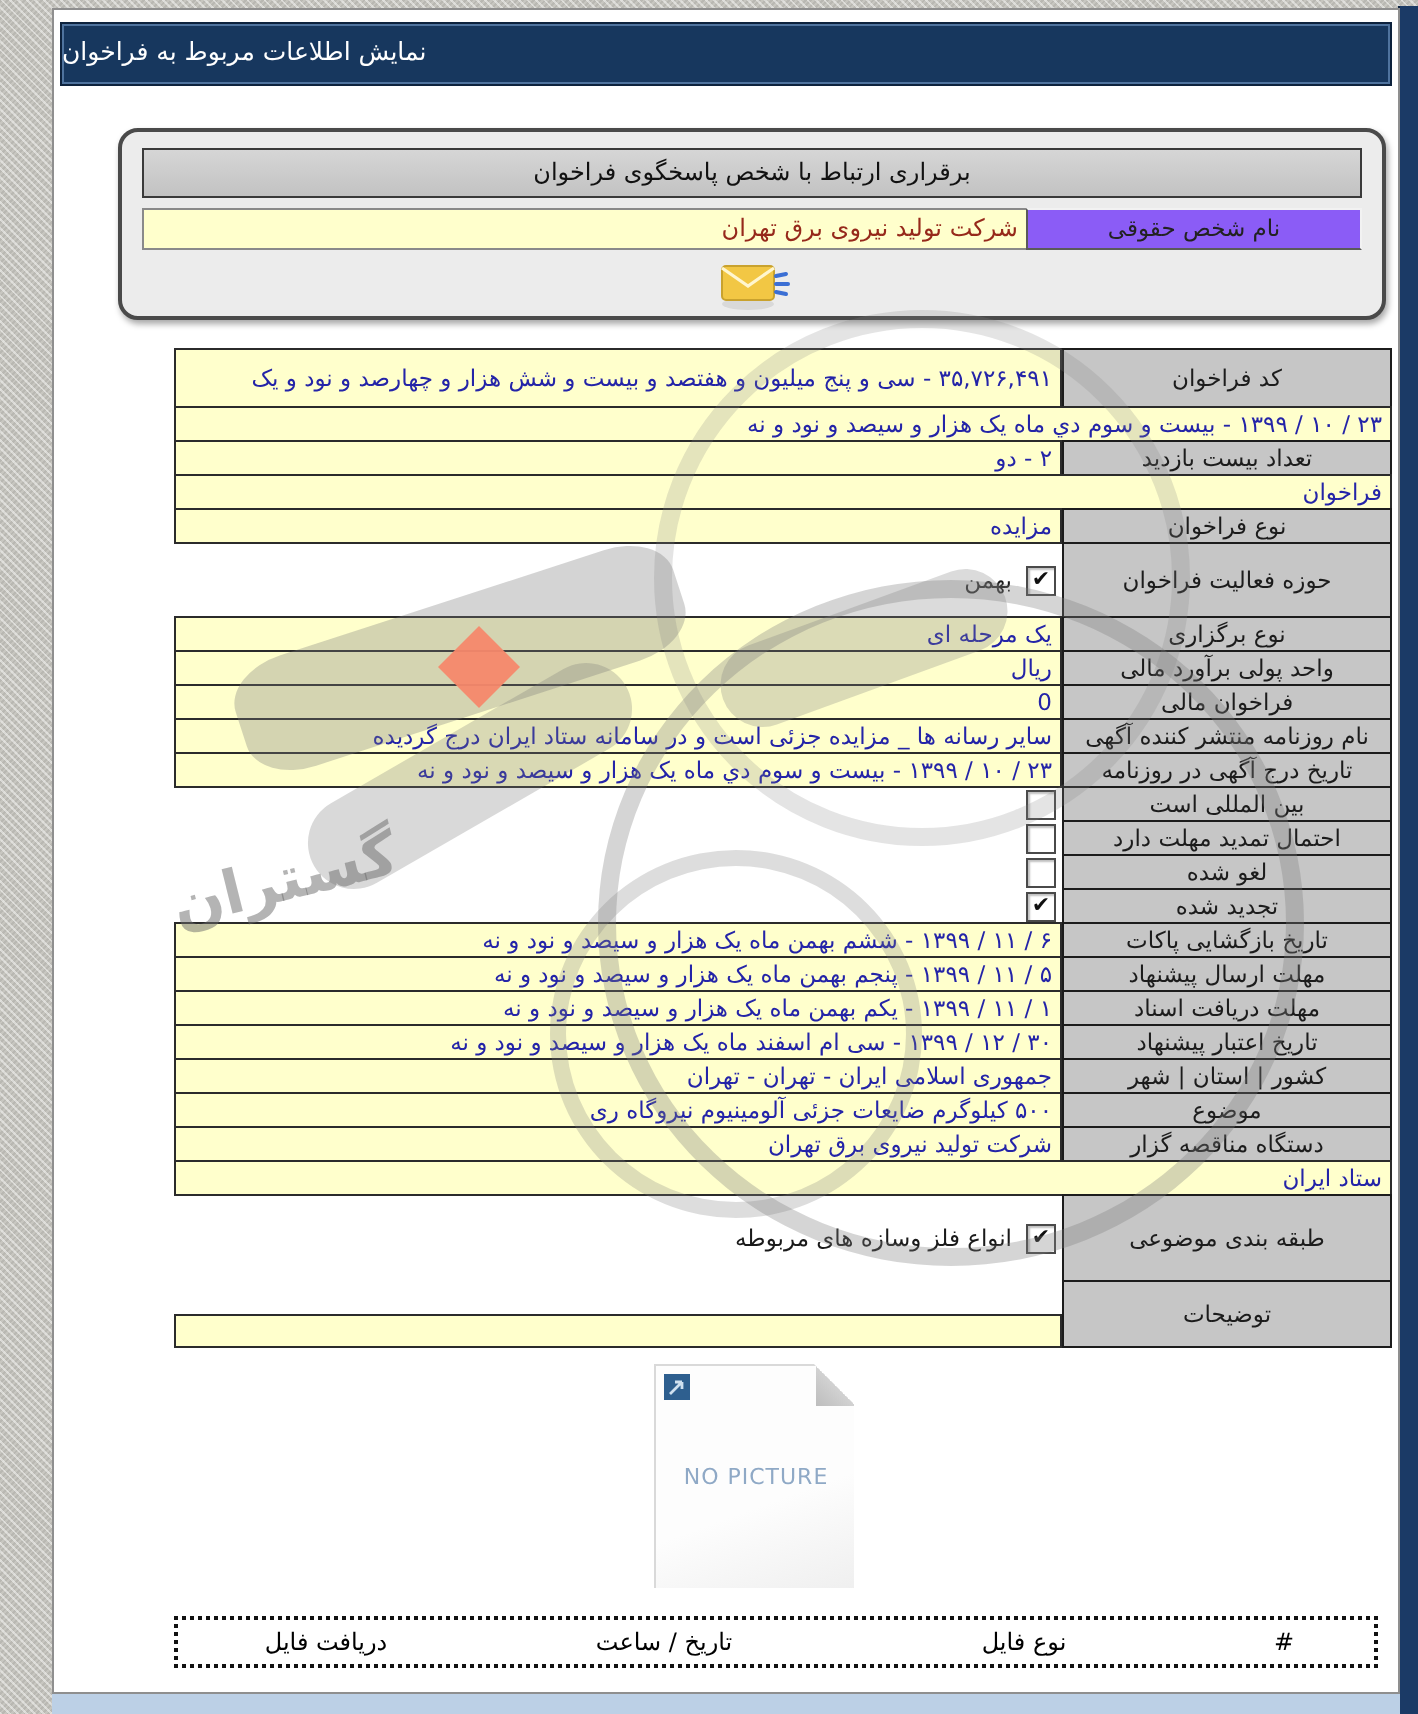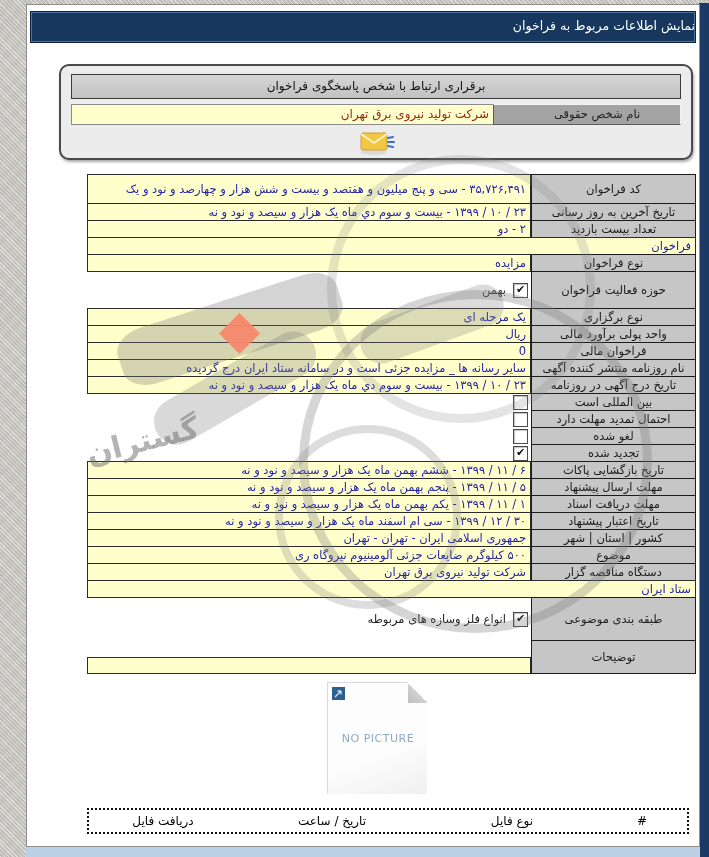--- a/index.html
+++ b/index.html
@@ -15,35 +15,35 @@
   .right-strip{position:absolute;top:3px;right:0;bottom:0;width:9px;background:#1b3a66;border-left:1px solid #0e2442;}
   .bottom-strip{position:absolute;left:26px;right:9px;bottom:0;height:11px;background:#bcd0e6;border-top:1px solid #9db8d4;}
   .panel{
     position:absolute;left:26px;top:4px;width:672px;height:841px;
     background:#ffffff;border:1px solid #8f8f8f;direction:rtl;overflow:hidden;
   }
   
   .titlebar{
     height:30px;margin:6px 3px 0 3px;background:#17375e;
     border:1px solid #0d223d;box-shadow:inset 0 0 0 1px #4f739e;
-    color:#ffffff;font-size:12.5px;line-height:28px;text-align:right;
+    color:#ffffff;font-size:12.5px;line-height:28px;text-align:left;
   }
   
   .groupbox{
     margin:21px 6px 0 32px;height:92px;background:#ececec;
     border:2px solid #4a4a4a;border-radius:10px;box-shadow:1px 2px 3px rgba(0,0,0,.35);
   }
   .group-header{
     margin:8px 10px 0;height:23px;background:linear-gradient(#d6d6d6,#c2c2c2);
     border:1px solid #3a3a3a;text-align:center;font-size:12px;line-height:22px;color:#111;
   }
   .group-row{display:flex;margin:5px 10px 0;height:21px;}
   .group-label{
-    width:166px;background:#a3a3a3;border:1px solid;border-color:#f2f2f2 #f2f2f2 #5a5a5a #5a5a5a;
-    font-size:11.5px;line-height:19px;text-align:center;color:#222;padding-left:20px;
+    width:166px;background:#8b5cf6;border:1px solid;border-color:#f2f2f2 #f2f2f2 #5a5a5a #5a5a5a;
+    font-size:11.5px;line-height:19px;text-align:center;color:#222;
   }
   .group-field{
     flex:1;background:#ffffcc;border:1px solid #8a8a8a;border-right:none;
     font-size:12px;line-height:19px;text-align:right;padding:0 4px;color:#96291b;
     white-space:nowrap;overflow:hidden;
   }
   .mail-wrap{text-align:center;margin-top:4px;}
   
   .form-rows{margin:14px 3px 0 60px;position:relative;z-index:1;}
   .row{display:flex;}
@@ -145,21 +145,20 @@
   </div>
 
   <div class="form-rows">
       <div class="row" style="height: 30px;">
         <div class="label-cell">کد فراخوان</div>
         <div class="value-cell">
           <div class="field">۳۵,۷۲۶,۴۹۱ - سی و پنج میلیون و هفتصد و بیست و شش هزار و چهارصد و نود و یک</div>
         </div>
       </div>
       <div class="row" style="height: 18px;">
-        <div class="label-cell">تاریخ آخرین به روز رسانی</div>
         <div class="value-cell">
           <div class="field">۲۳ / ۱۰ / ۱۳۹۹ - بیست و سوم دي ماه یک هزار و سیصد و نود و نه</div>
         </div>
       </div>
       <div class="row" style="height: 18px;">
         <div class="label-cell">تعداد بیست بازدید</div>
         <div class="value-cell">
           <div class="field">۲ - دو</div>
         </div>
       </div>

